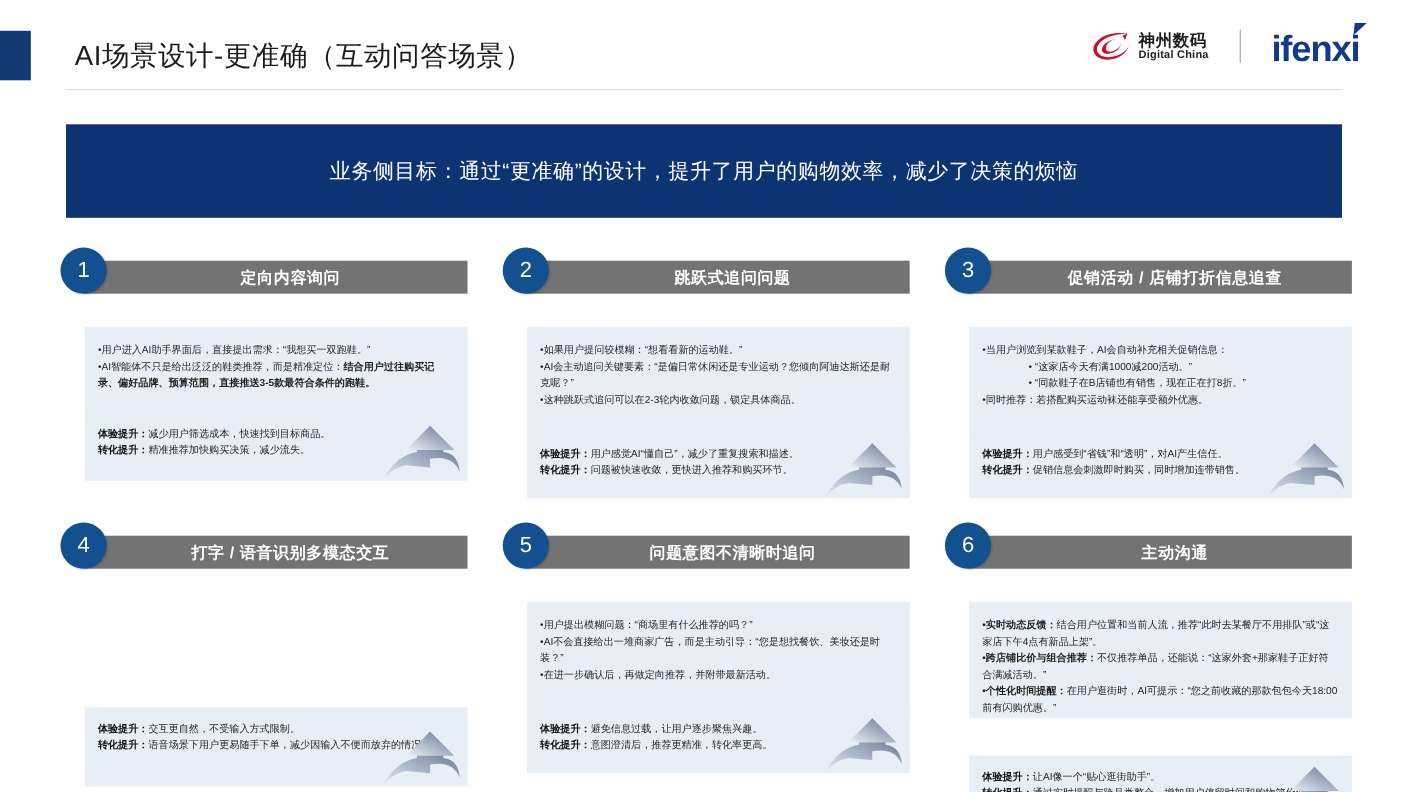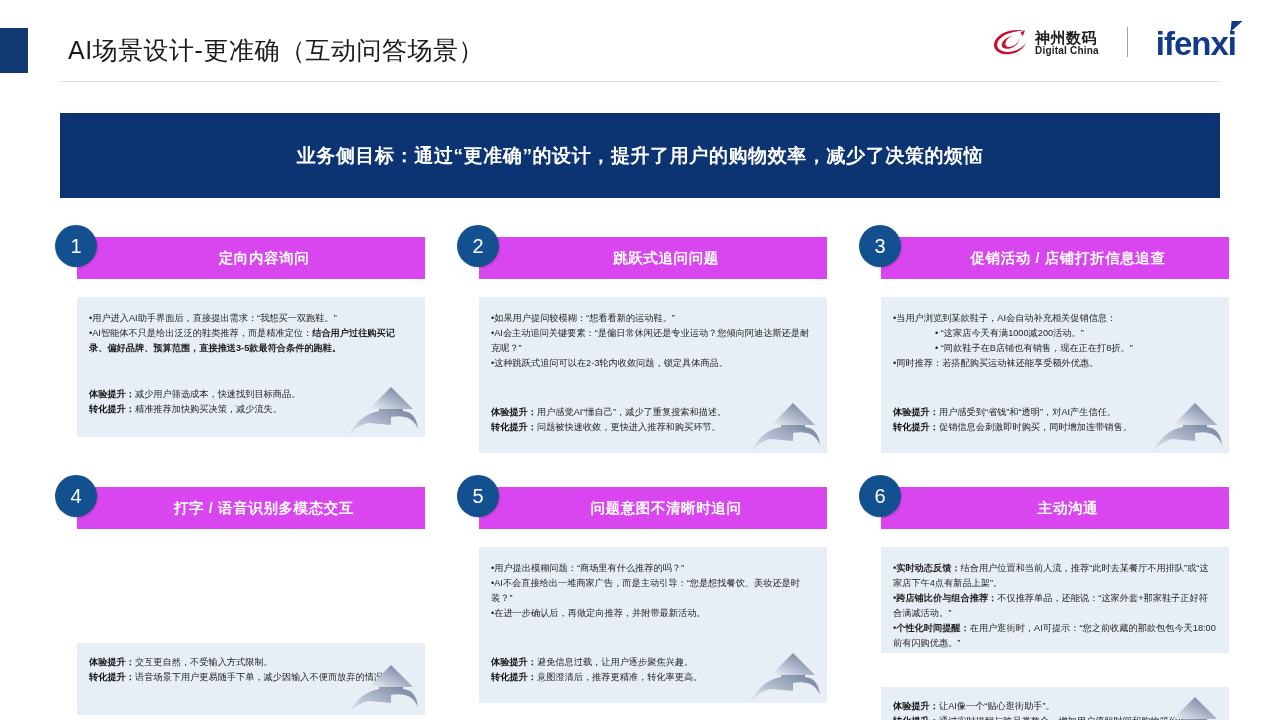--- a/index.html
+++ b/index.html
@@ -44,21 +44,21 @@
     transform:skewX(-6deg);
   }
 
   
   .banner {
     position:absolute; left:60px; top:113px; width:1160px; height:85px;
     background:#0d3472;
     display:flex; align-items:center; justify-content:center;
   }
   .banner-text {
-    color:#ffffff; font-size:19px; font-weight:bold; letter-spacing:.6px;
+    color:#ffffff; font-size:19px; font-weight:normal; letter-spacing:.6px;
   }
 
   
   .grid {
     position:absolute; left:55px; top:225px; width:1175px; height:485px;
     display:grid;
     grid-template-columns: repeat(3, 370px);
     grid-template-rows: repeat(2, 232px);
     column-gap: 32px;
     row-gap: 18px;
@@ -69,22 +69,22 @@
     position:absolute; left:0; top:0; width:42px; height:42px;
     border-radius:50%;
     background:#12508f;
     color:#ffffff;
     display:flex; align-items:center; justify-content:center;
     font-size:20px; font-weight:normal;
     z-index:3;
     box-shadow: 1px 1px 2px rgba(0,0,0,.18);
   }
   .card-head {
-    position:absolute; left:22px; top:12px; width:348px; height:42px;
-    background:#d946ef;
+    position:absolute; left:22px; top:12px; width:348px; height:30px;
+    background:#737373;
     display:flex; align-items:center; justify-content:center;
     z-index:2;
   }
   .card-head-text {
     color:#ffffff; font-size:14.5px; font-weight:bold; letter-spacing:.6px;
     padding-left:26px;
   }
 
   .card-body {
     position:absolute; left:22px; top:52px; width:348px;

